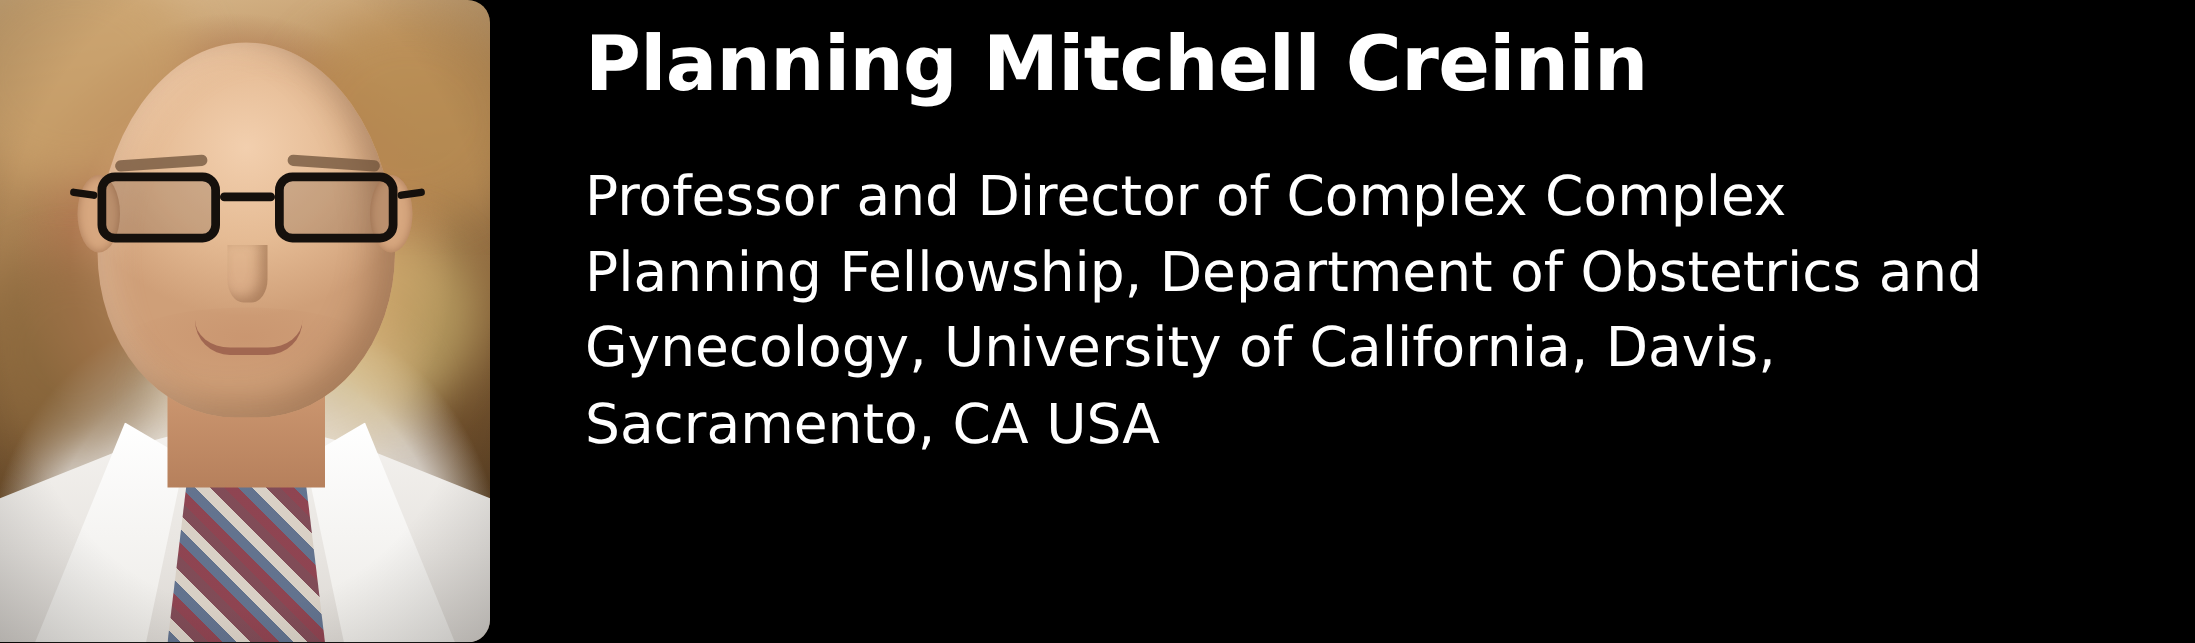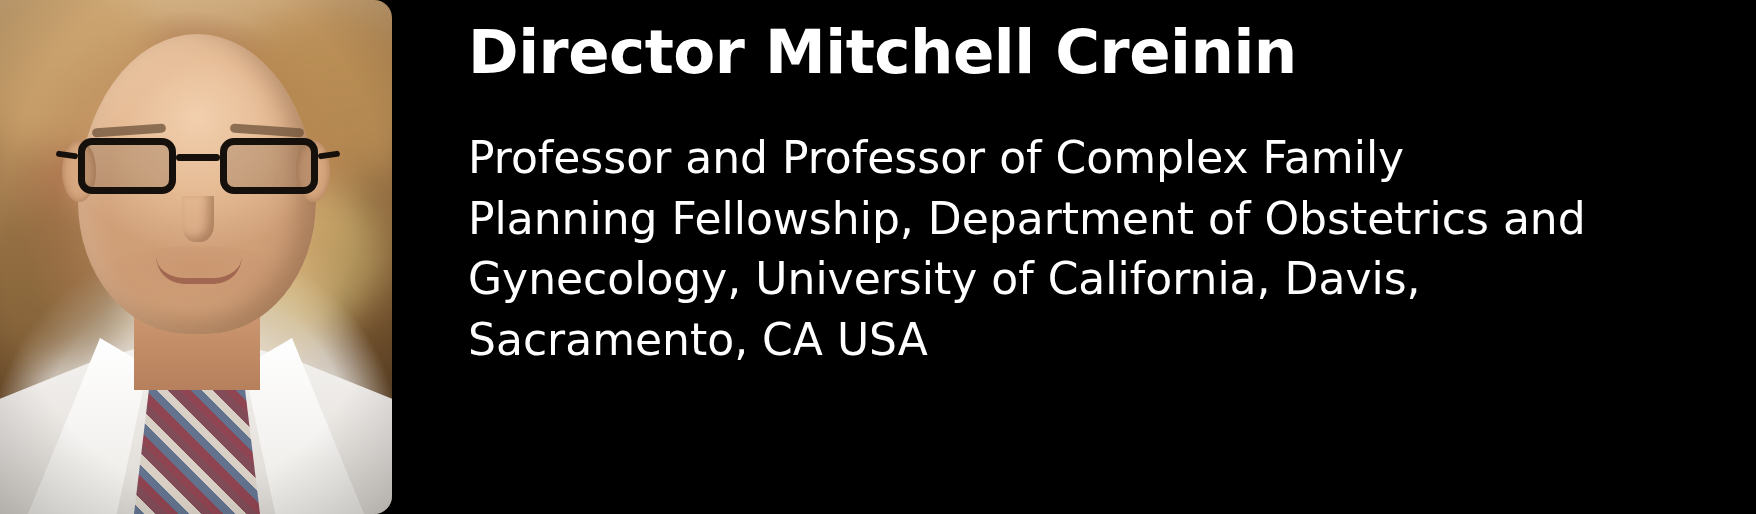--- a/index.html
+++ b/index.html
@@ -268,17 +268,17 @@
       </div>
 
       <div class="nose"></div>
       <div class="shadow-cheek"></div>
       <div class="mouth"></div>
     </div>
     <div class="portrait-vignette"></div>
   </div>
 
   <div class="info">
-    <div class="speaker-name">Director Mitchell Creinin</div>
-    <div class="speaker-affiliation">Professor and Professor of Complex Family Planning Fellowship, Department of Obstetrics and Gynecology, University of California, Davis, Sacramento, CA USA</div>
+    <div class="speaker-name">Planning Mitchell Creinin</div>
+    <div class="speaker-affiliation">Professor and Director of Complex Complex Planning Fellowship, Department of Obstetrics and Gynecology, University of California, Davis, Sacramento, CA USA</div>
   </div>
 
 </div>
 
 </body></html>

